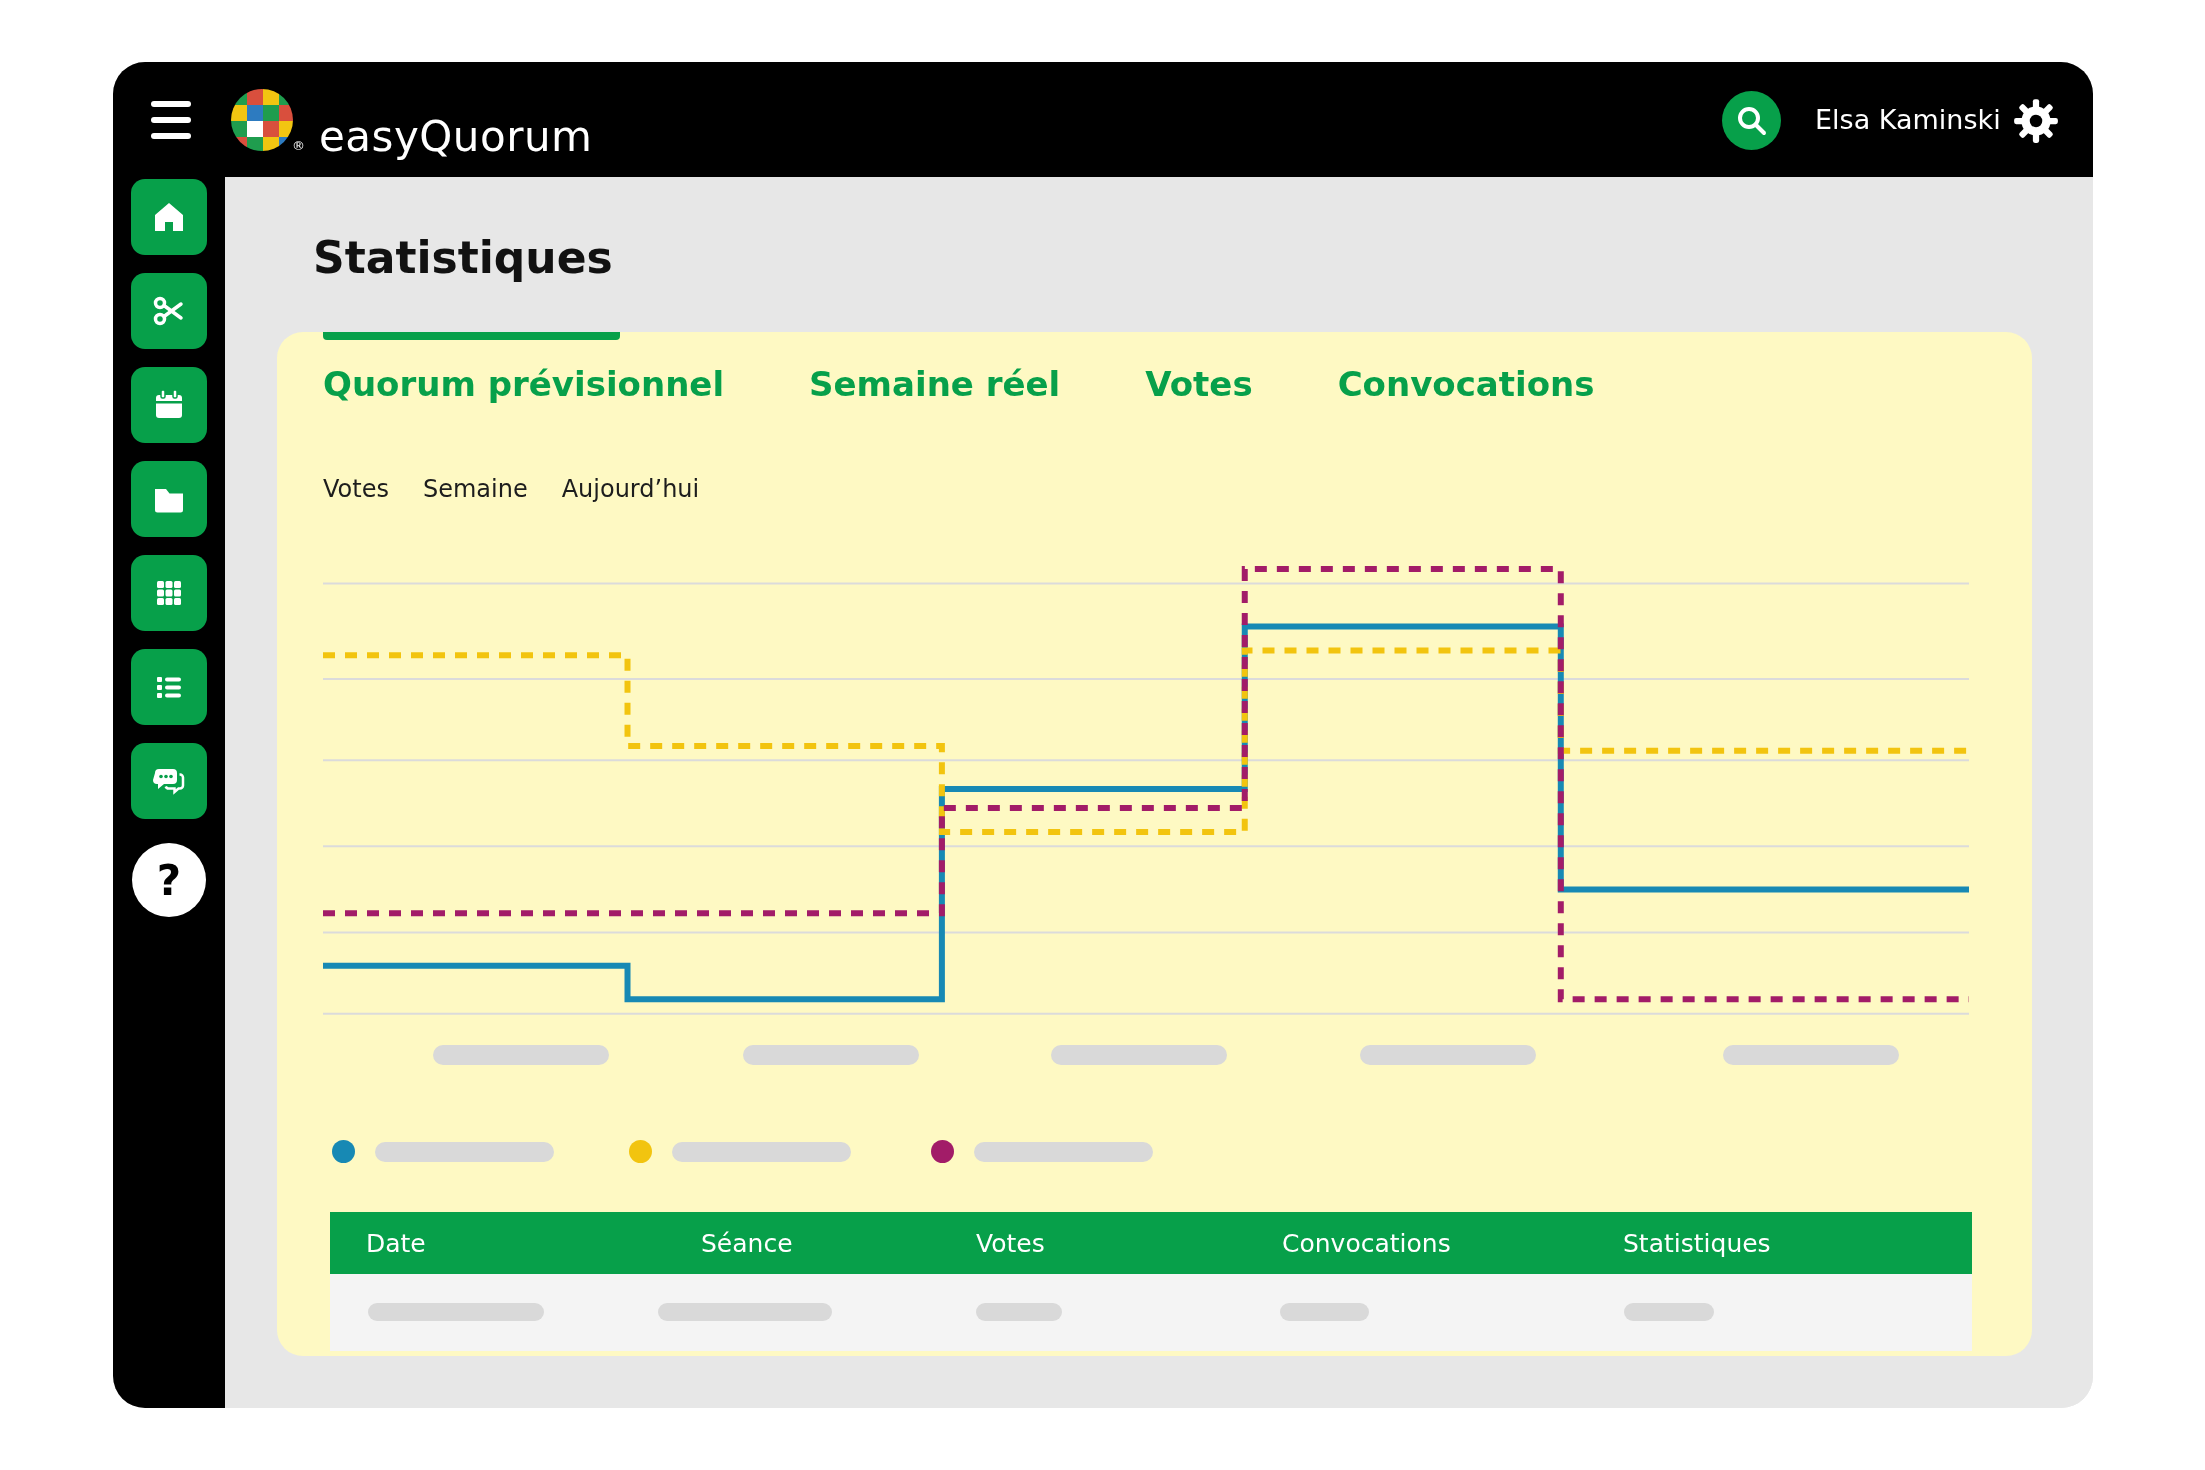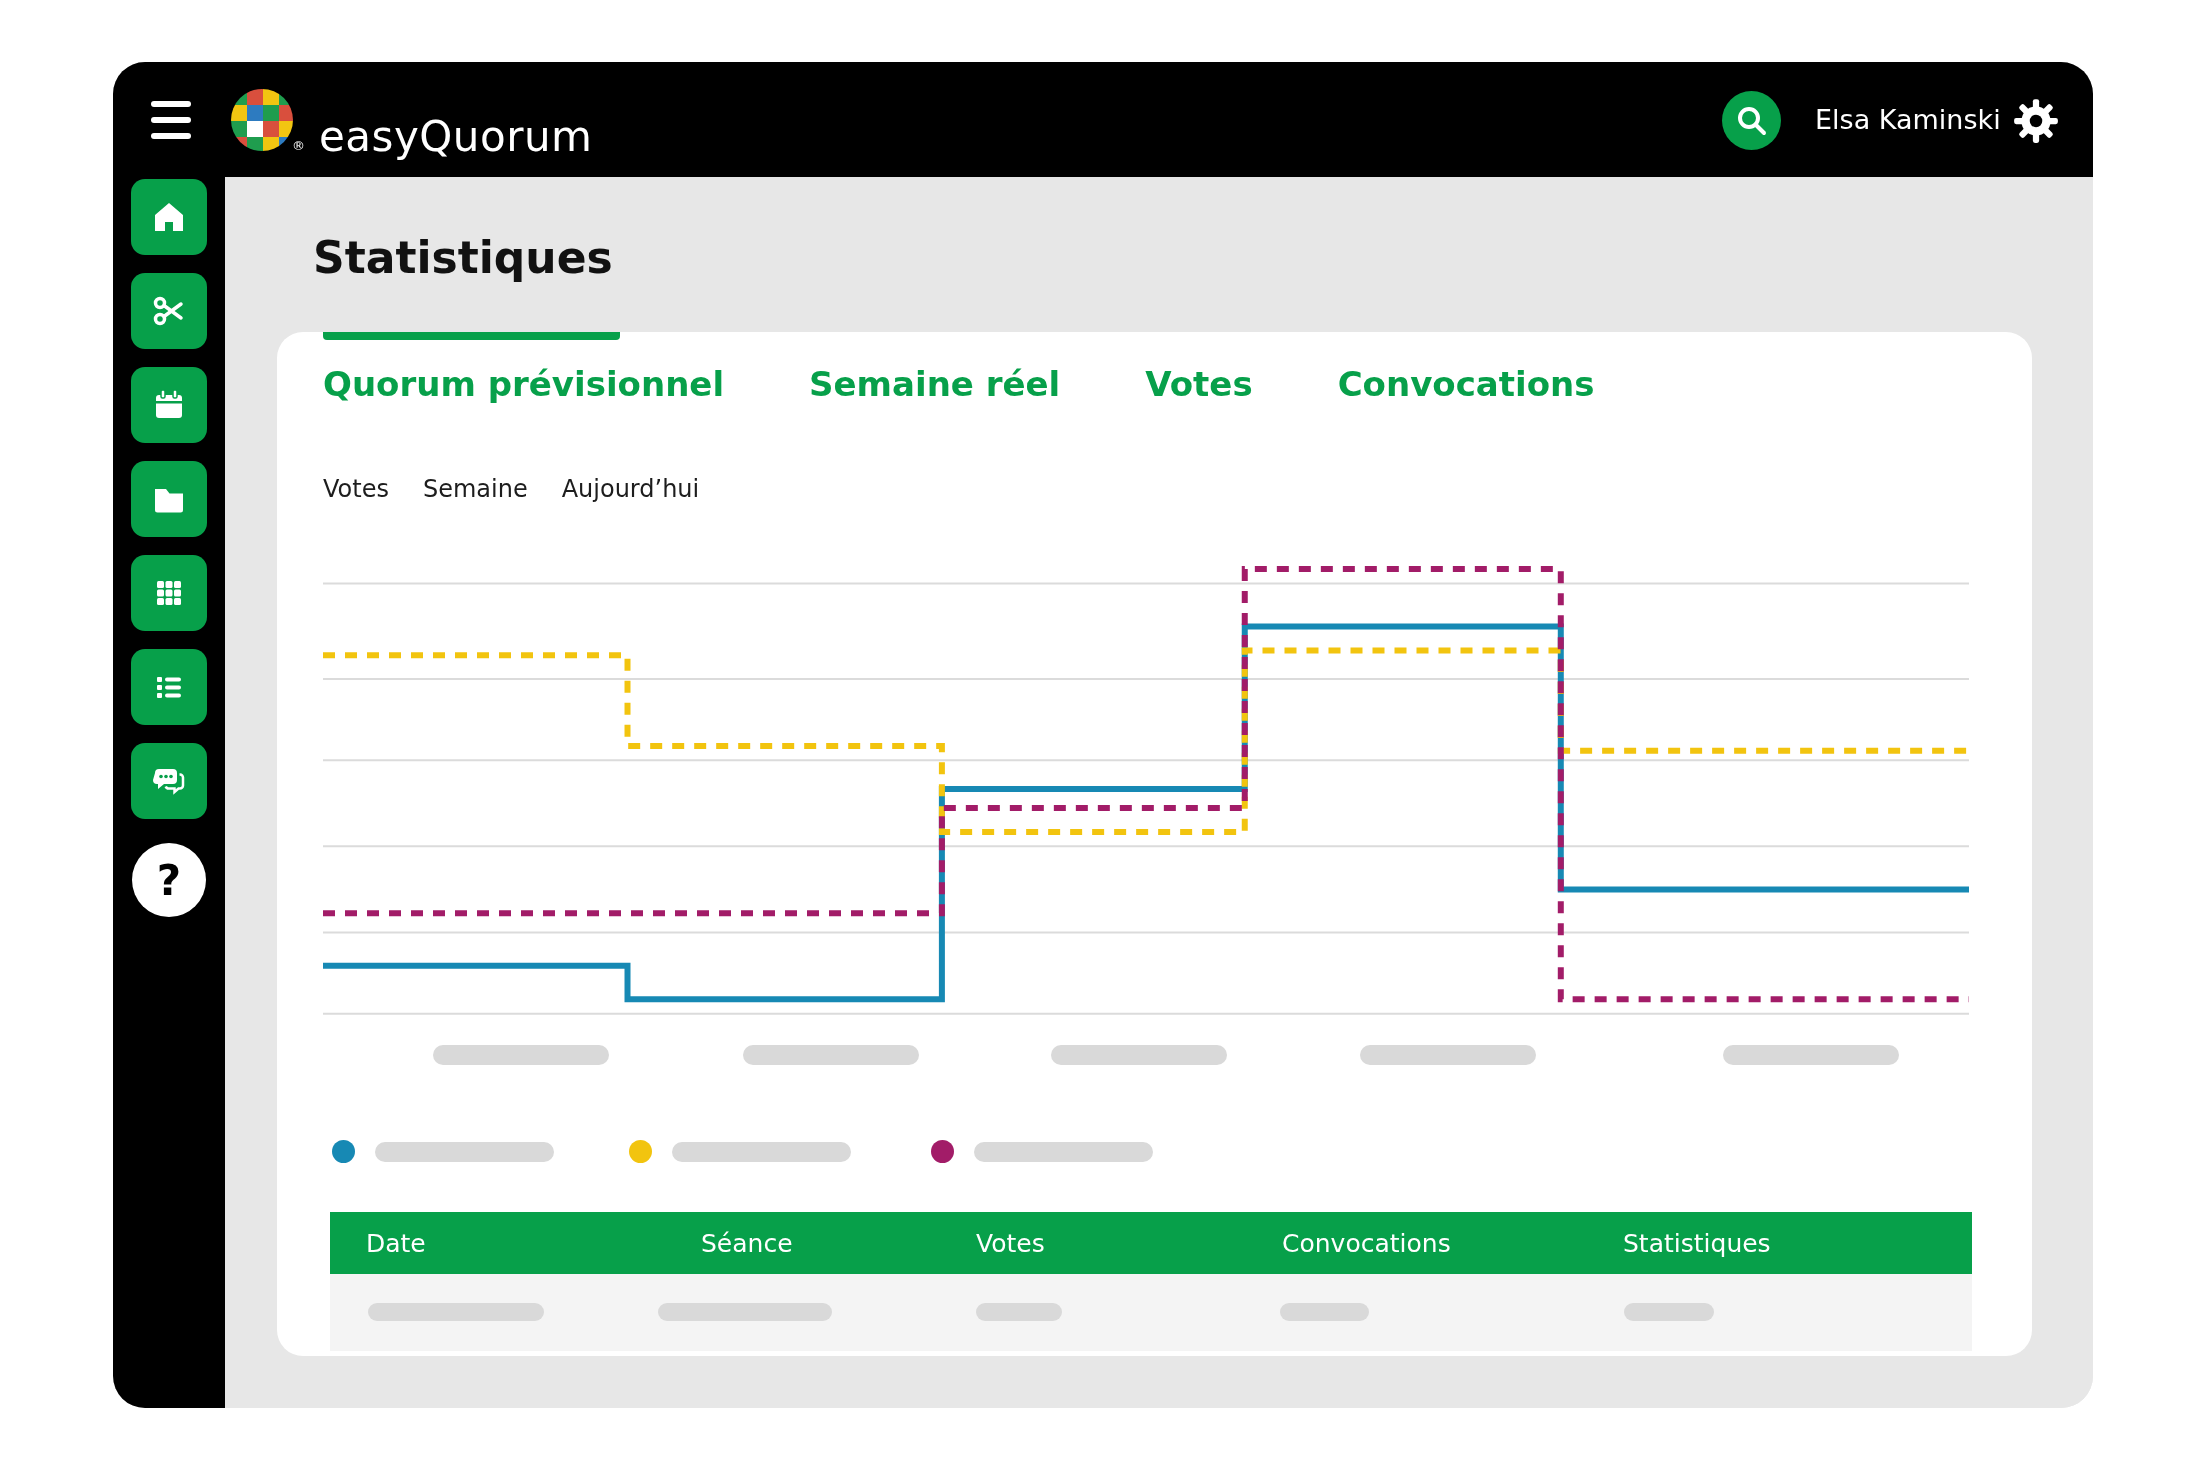--- a/index.html
+++ b/index.html
@@ -21,21 +21,21 @@
 
   
   .sidebar { position: absolute; left: 0; top: 115px; width: 112px; height: calc(100% - 115px); background: #000; }
   .side-btn { position: absolute; left: 18px; width: 76px; height: 76px; border-radius: 14px; background: #07A04A; display: flex; align-items: center; justify-content: center; }
   .help-btn { position: absolute; left: 19px; width: 74px; height: 74px; border-radius: 50%; background: #fff; color: #000; font-size: 42px; font-weight: bold; display: flex; align-items: center; justify-content: center; }
 
   
   .main { position: absolute; left: 112px; top: 115px; width: calc(100% - 112px); height: calc(100% - 115px); background: #E7E7E7; }
   .page-title { position: absolute; left: 52px; top: 55px; font-size: 44px; font-weight: bold; color: #111; margin-left: 36px; }
 
-  .card { position: absolute; left: 52px; top: 155px; width: 1755px; height: 1024px; background: #ffffff; border-radius: 26px; overflow: hidden; }
+  .card { position: absolute; left: 52px; top: 155px; width: 1755px; height: 1024px; background: #fef9c3; border-radius: 26px; overflow: hidden; }
 
   .tab-indicator { position: absolute; left: 46px; top: 0; width: 297px; height: 8px; background: #07A04A; border-radius: 0 0 4px 4px; }
   .tabs { position: absolute; left: 46px; top: 28px; display: flex; gap: 85px; }
   .tab { font-size: 34px; font-weight: bold; color: #07A04A; line-height: 48px; }
 
   .filters { position: absolute; left: 46px; top: 140px; display: flex; gap: 34px; }
   .filter { font-size: 24px; color: #1d1d1d; line-height: 34px; }
 
   .chart { position: absolute; left: 46px; top: 218px; width: 1646px; height: 478px; }
 

